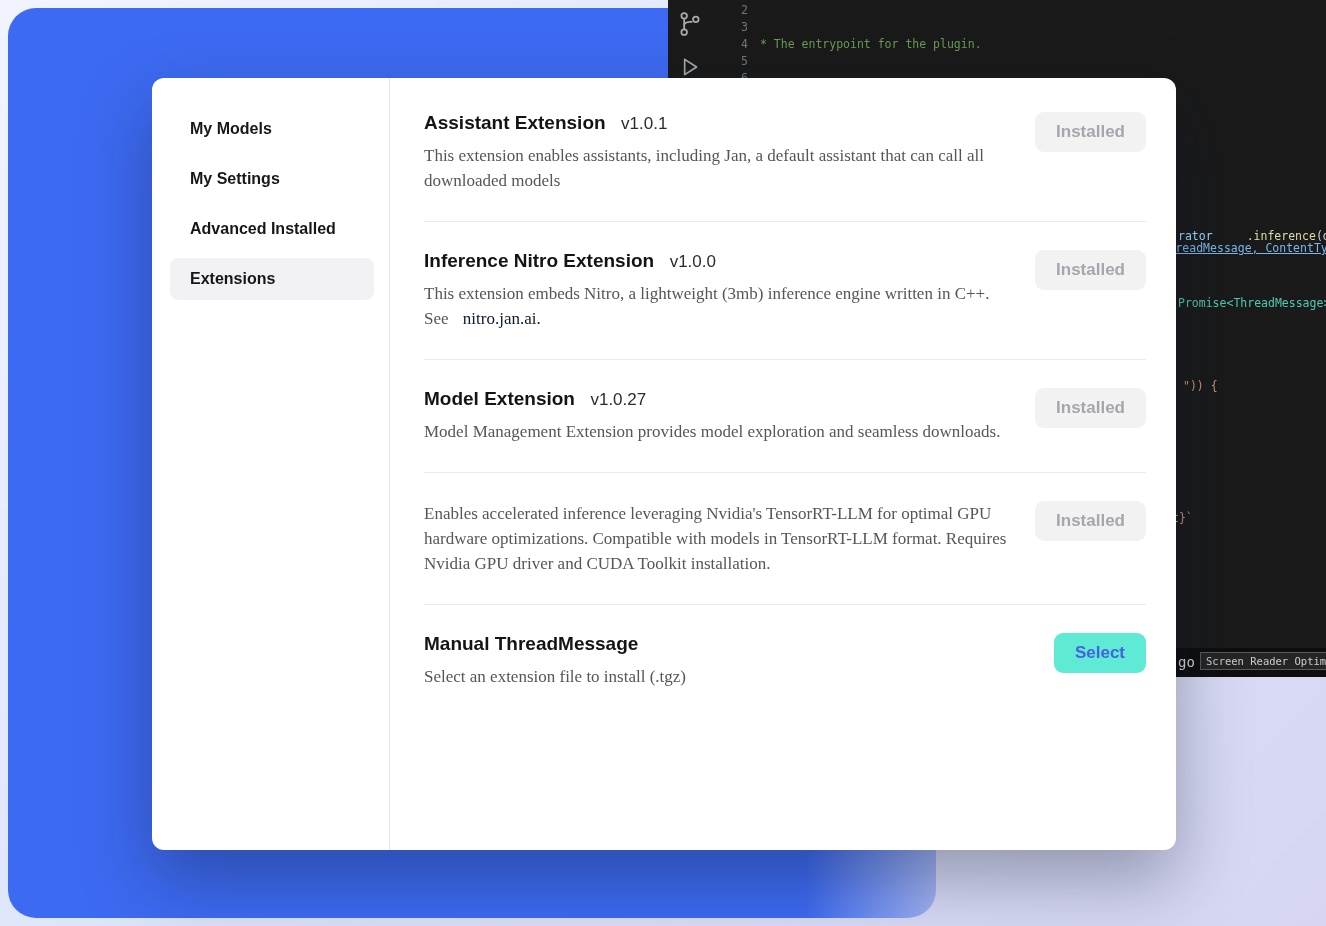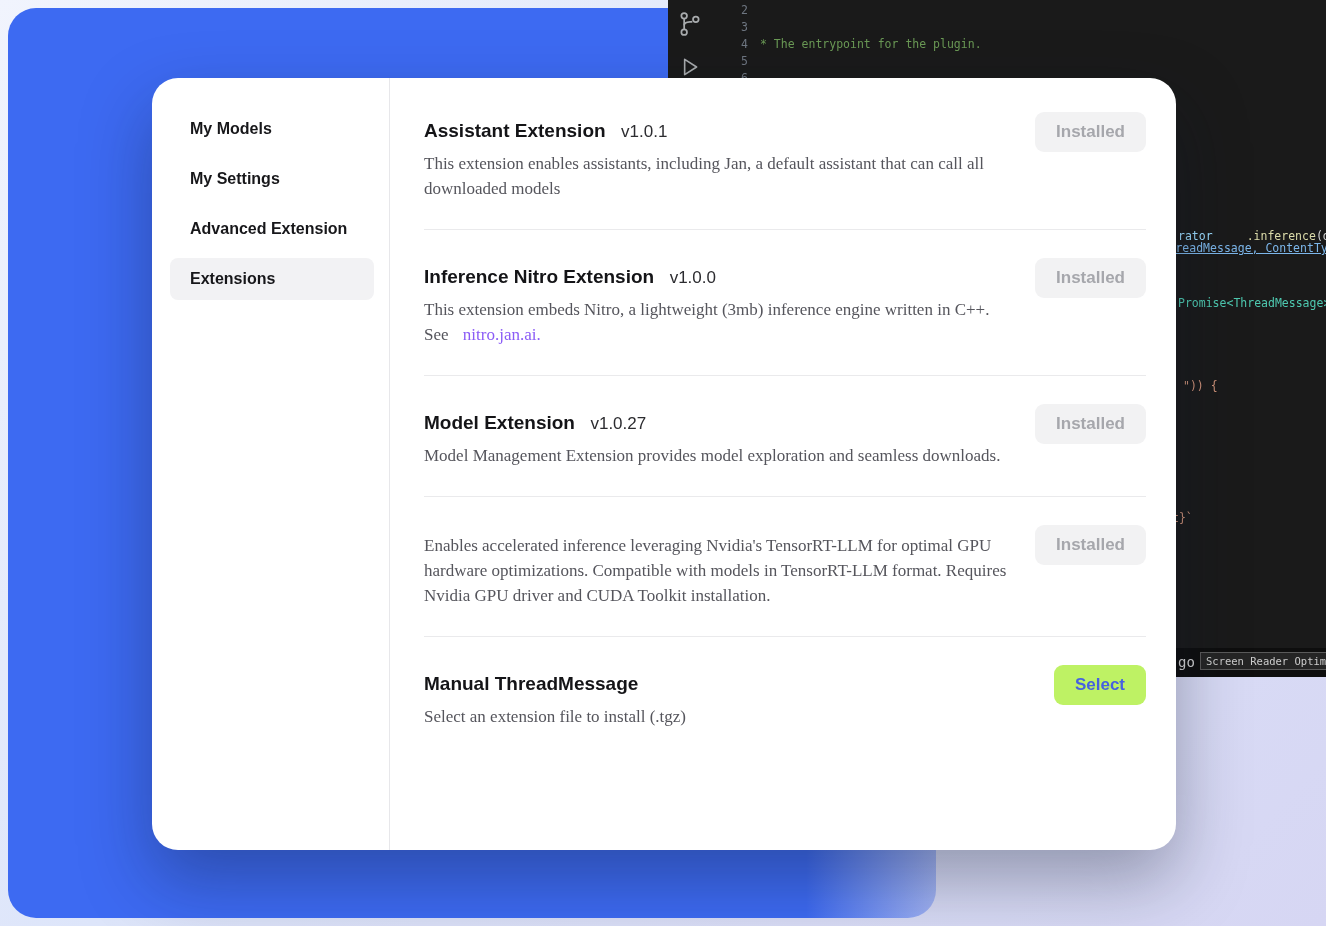--- a/index.html
+++ b/index.html
@@ -43,21 +43,21 @@
   .screenreader-chip {
     position: absolute; left: 532px; top: 4px; width: 130px; height: 18px;
     border: 1px solid #5a5a5a; background: #252525; color: #cccccc;
     font-size: 10.5px; line-height: 16px; padding: 0 5px;
     white-space: nowrap; overflow: hidden;
   }
 
   
   .modal {
     position: absolute; left: 152px; top: 78px; width: 1024px; height: 772px;
-    background: #ffffff; border-radius: 26px;
+    background: #ffffff; border-radius: 12px;
     box-shadow: 0 30px 70px rgba(15, 23, 42, 0.35);
     display: flex;
   }
   .sidebar {
     width: 238px; flex: 0 0 238px; border-right: 1px solid #e7e7ea;
     padding-top: 30px;
   }
   .side-item {
     margin: 0 15px 8px 18px; height: 42px; display: flex; align-items: center;
     padding: 0 20px; border-radius: 8px; cursor: pointer;
@@ -65,32 +65,32 @@
   }
   .side-item.active { background: #f2f2f4; }
 
   .content { flex: 1; padding: 34px 30px 0 34px; overflow: hidden; }
   .section {
     display: flex; justify-content: space-between; align-items: flex-start;
     padding: 28px 0; border-bottom: 1px solid #eaeaec;
   }
   .section:first-child { padding-top: 0; }
   .section:last-child { border-bottom: none; }
-  .sec-text { max-width: 585px; margin-top: 8px; }
+  .sec-text { max-width: 585px; }
   .sec-title { margin-bottom: 9px; }
   .sec-name { font-size: 19px; font-weight: 700; color: #141417; }
   .sec-version { font-size: 17px; font-weight: 400; color: #2c2c30; margin-left: 11px; }
   .sec-desc { font-size: 17px; line-height: 25px; color: #55555c; font-family: Liberation Serif, serif; }
-  .sec-desc a { color: #8b5cf6; text-decoration: none; cursor: pointer; padding-left: 10px; }
+  .sec-desc a { color: #0f172a; text-decoration: none; cursor: pointer; padding-left: 10px; }
   .btn {
     flex: 0 0 auto; border: none; border-radius: 9px; padding: 10px 21px;
     font-family: "Liberation Sans", sans-serif; font-size: 17px; font-weight: 600;
     background: #f2f2f3; color: #a6a7ac; cursor: default;
   }
-  .btn.select { background: #bef264; color: #4661e0; cursor: pointer; }
+  .btn.select { background: #5eead4; color: #4661e0; cursor: pointer; }
 </style>
 </head>
 <body>
 
 <div class="blue-panel"></div>
 
 <div class="editor">
   <div class="activity-bar">
     <span class="activity-icon" style="top:10px">
       <svg width="28" height="28" viewBox="0 0 24 24" fill="none" stroke="#a8abad" stroke-width="1.5">
@@ -132,21 +132,21 @@
   <div class="editor-bottom-bar">
     <span class="bottom-go">go</span>
     <span class="screenreader-chip">Screen Reader Optimize</span>
   </div>
 </div>
 
 <div class="modal">
   <div class="sidebar">
     <div class="side-item">My Models</div>
     <div class="side-item">My Settings</div>
-    <div class="side-item">Advanced Extension</div>
+    <div class="side-item">Advanced Installed</div>
     <div class="side-item active">Extensions</div>
   </div>
 
   <div class="content">
 
     <div class="section">
       <div class="sec-text">
         <div class="sec-title">
           <span class="sec-name">Assistant Extension</span>
           <span class="sec-version">v1.0.1</span>

